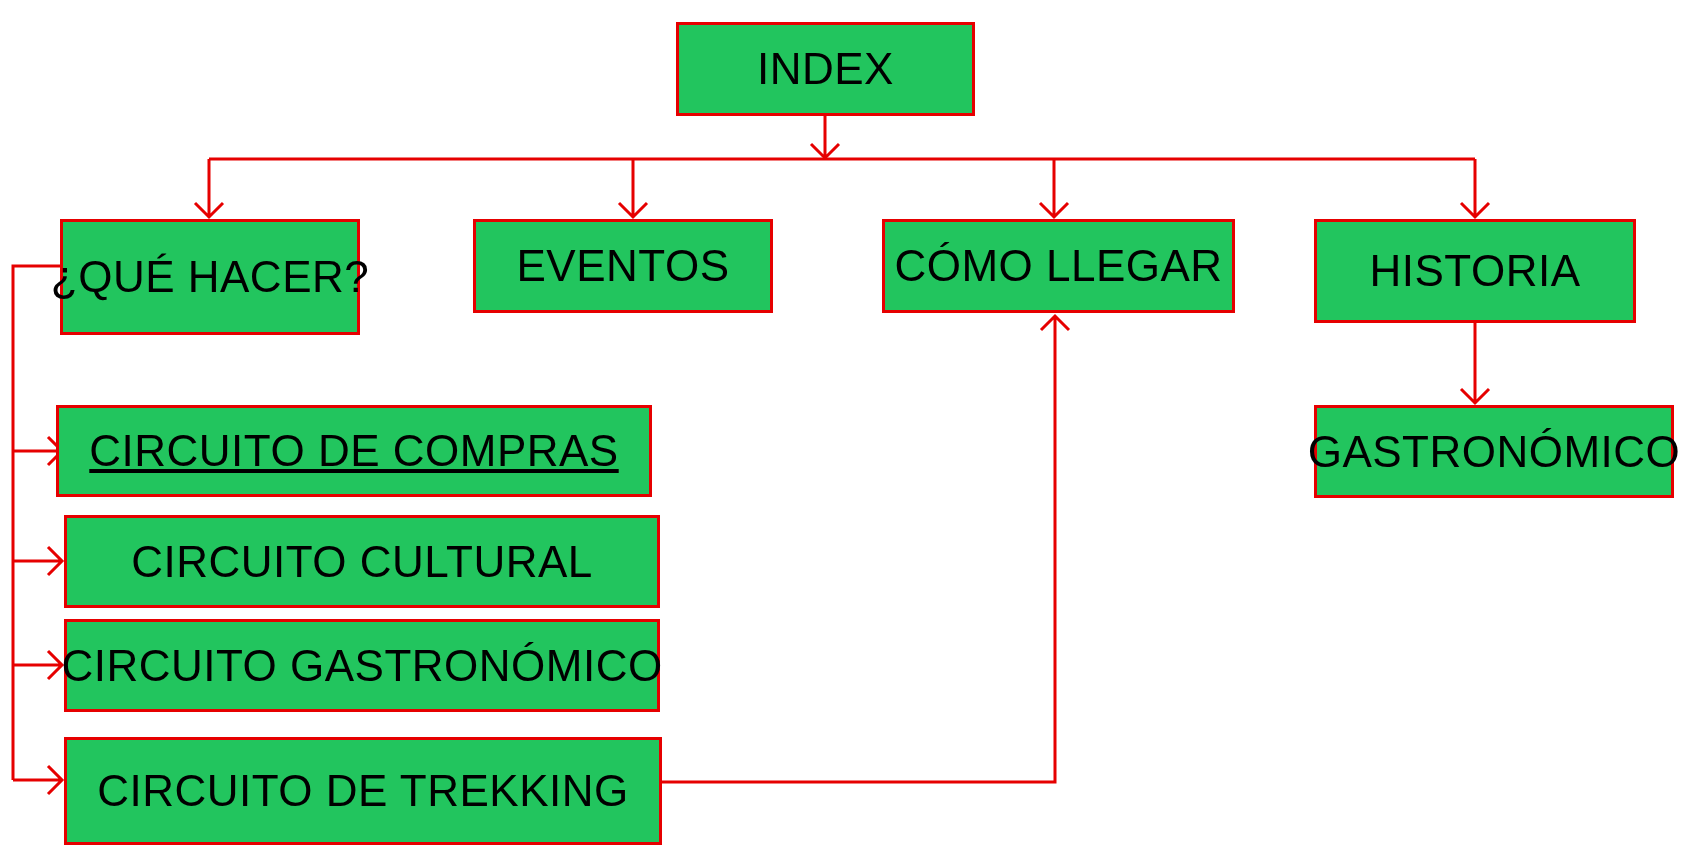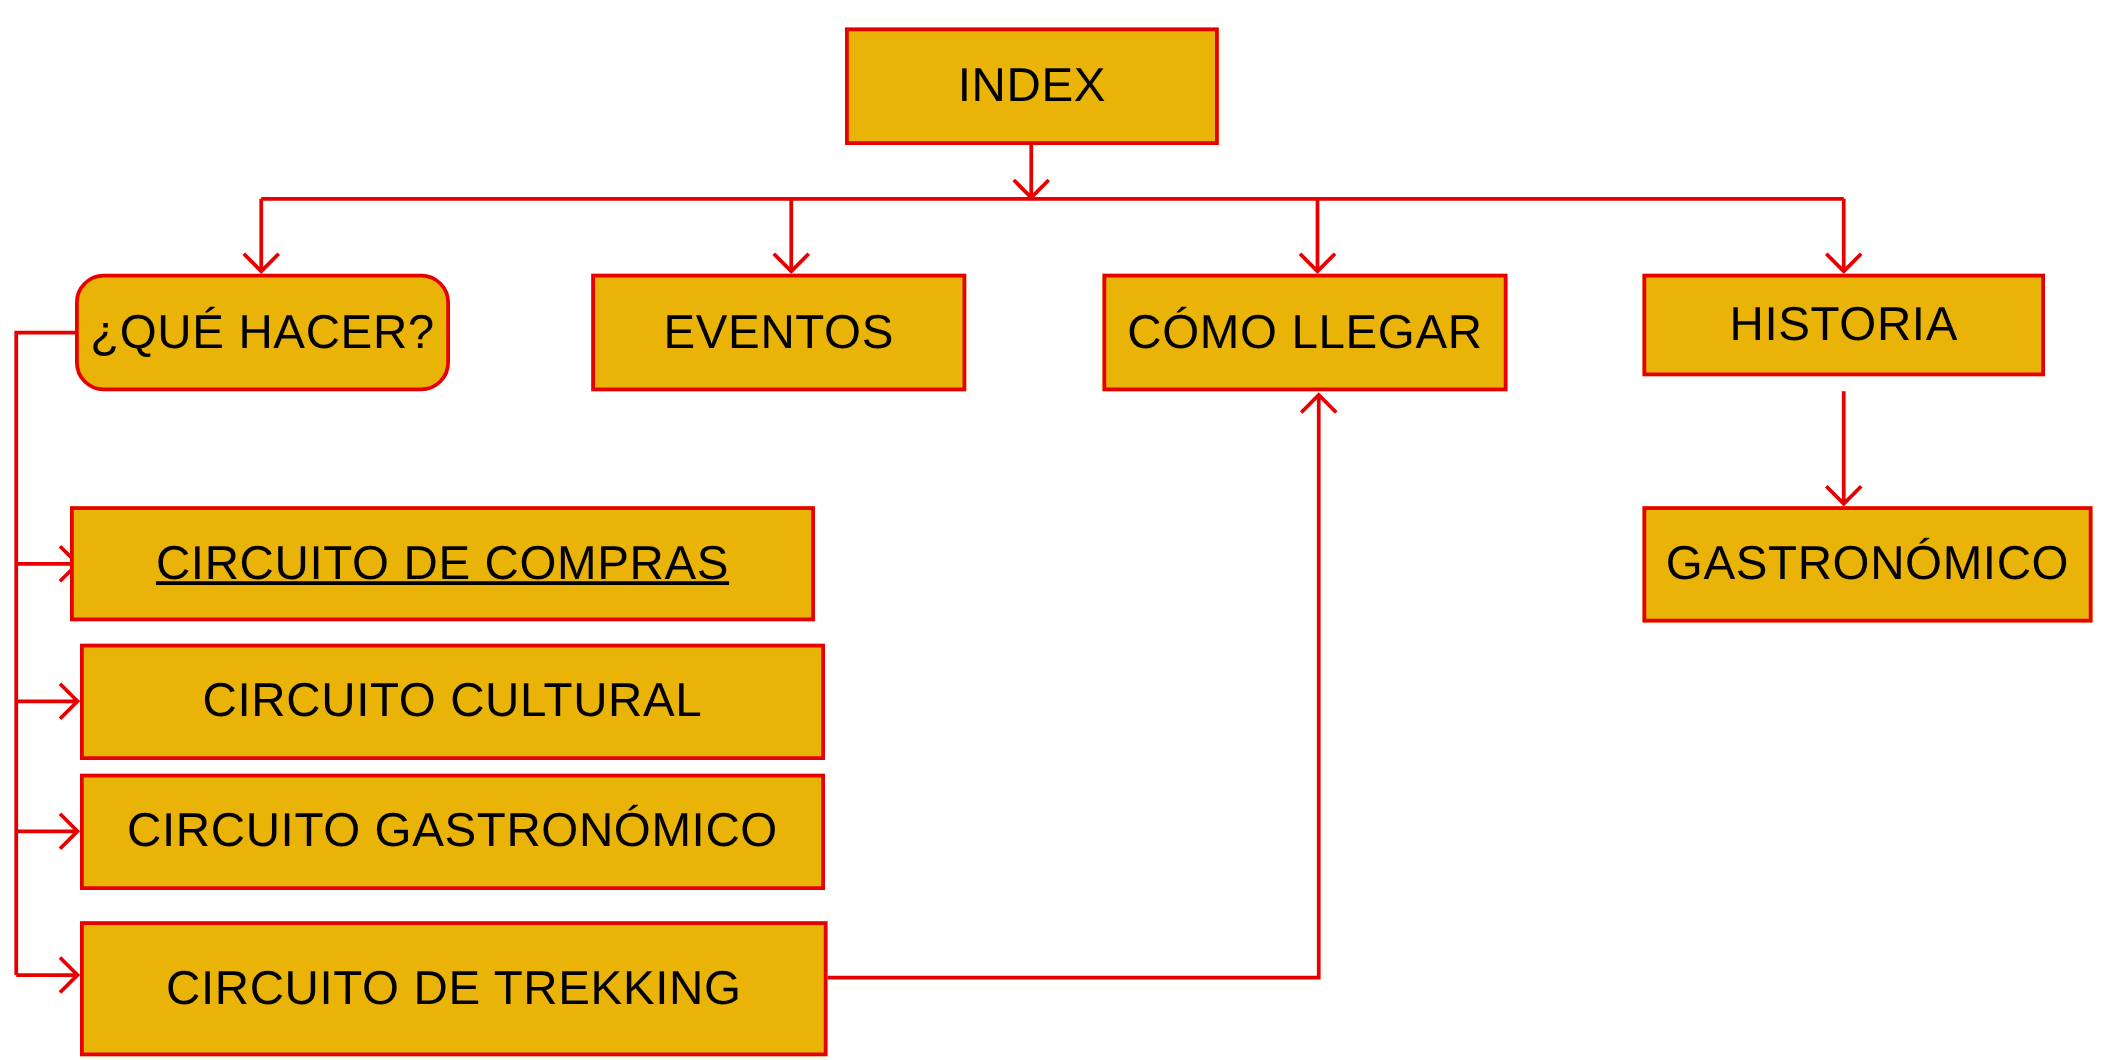--- a/index.html
+++ b/index.html
@@ -26,35 +26,35 @@
   .connectors path {
     stroke: var(--line, #e60000);
     stroke-width: 3;
     fill: none;
     stroke-linecap: butt;
     stroke-linejoin: miter;
   }
   .node {
     position: absolute;
     border: 3px solid var(--line, #e60000);
-    background: #eab308;
+    background: #22c55e;
     color: var(--text, #000000);
     display: flex;
     align-items: center;
     justify-content: center;
-    font-size: 38px;
+    font-size: 44px;
     letter-spacing: 0.5px;
     white-space: nowrap;
   }
   
   .n-index        { left: 676px;  top: 22px;  width: 299px; height: 94px; }
-  .n-que-hacer    { left: 60px;   top: 219px; width: 300px; height: 94px; border-radius: 23px; }
+  .n-que-hacer    { left: 60px;   top: 219px; width: 300px; height: 116px; }
   .n-eventos      { left: 473px;  top: 219px; width: 300px; height: 94px; }
-  .n-como-llegar  { left: 882px;  top: 219px; width: 324px; height: 94px; }
-  .n-historia     { left: 1314px; top: 219px; width: 322px; height: 82px; }
+  .n-como-llegar  { left: 882px;  top: 219px; width: 353px; height: 94px; }
+  .n-historia     { left: 1314px; top: 219px; width: 322px; height: 104px; }
   .n-compras      { left: 56px;   top: 405px; width: 596px; height: 92px; text-decoration: underline; }
   .n-cultural     { left: 64px;   top: 515px; width: 596px; height: 93px; }
   .n-gastronomico { left: 64px;   top: 619px; width: 596px; height: 93px; }
   .n-trekking     { left: 64px;   top: 737px; width: 598px; height: 108px; }
   .n-restauracion { left: 1314px; top: 405px; width: 360px; height: 93px; }
 </style>
 </head>
 <body>
 
 <div class="stage">

